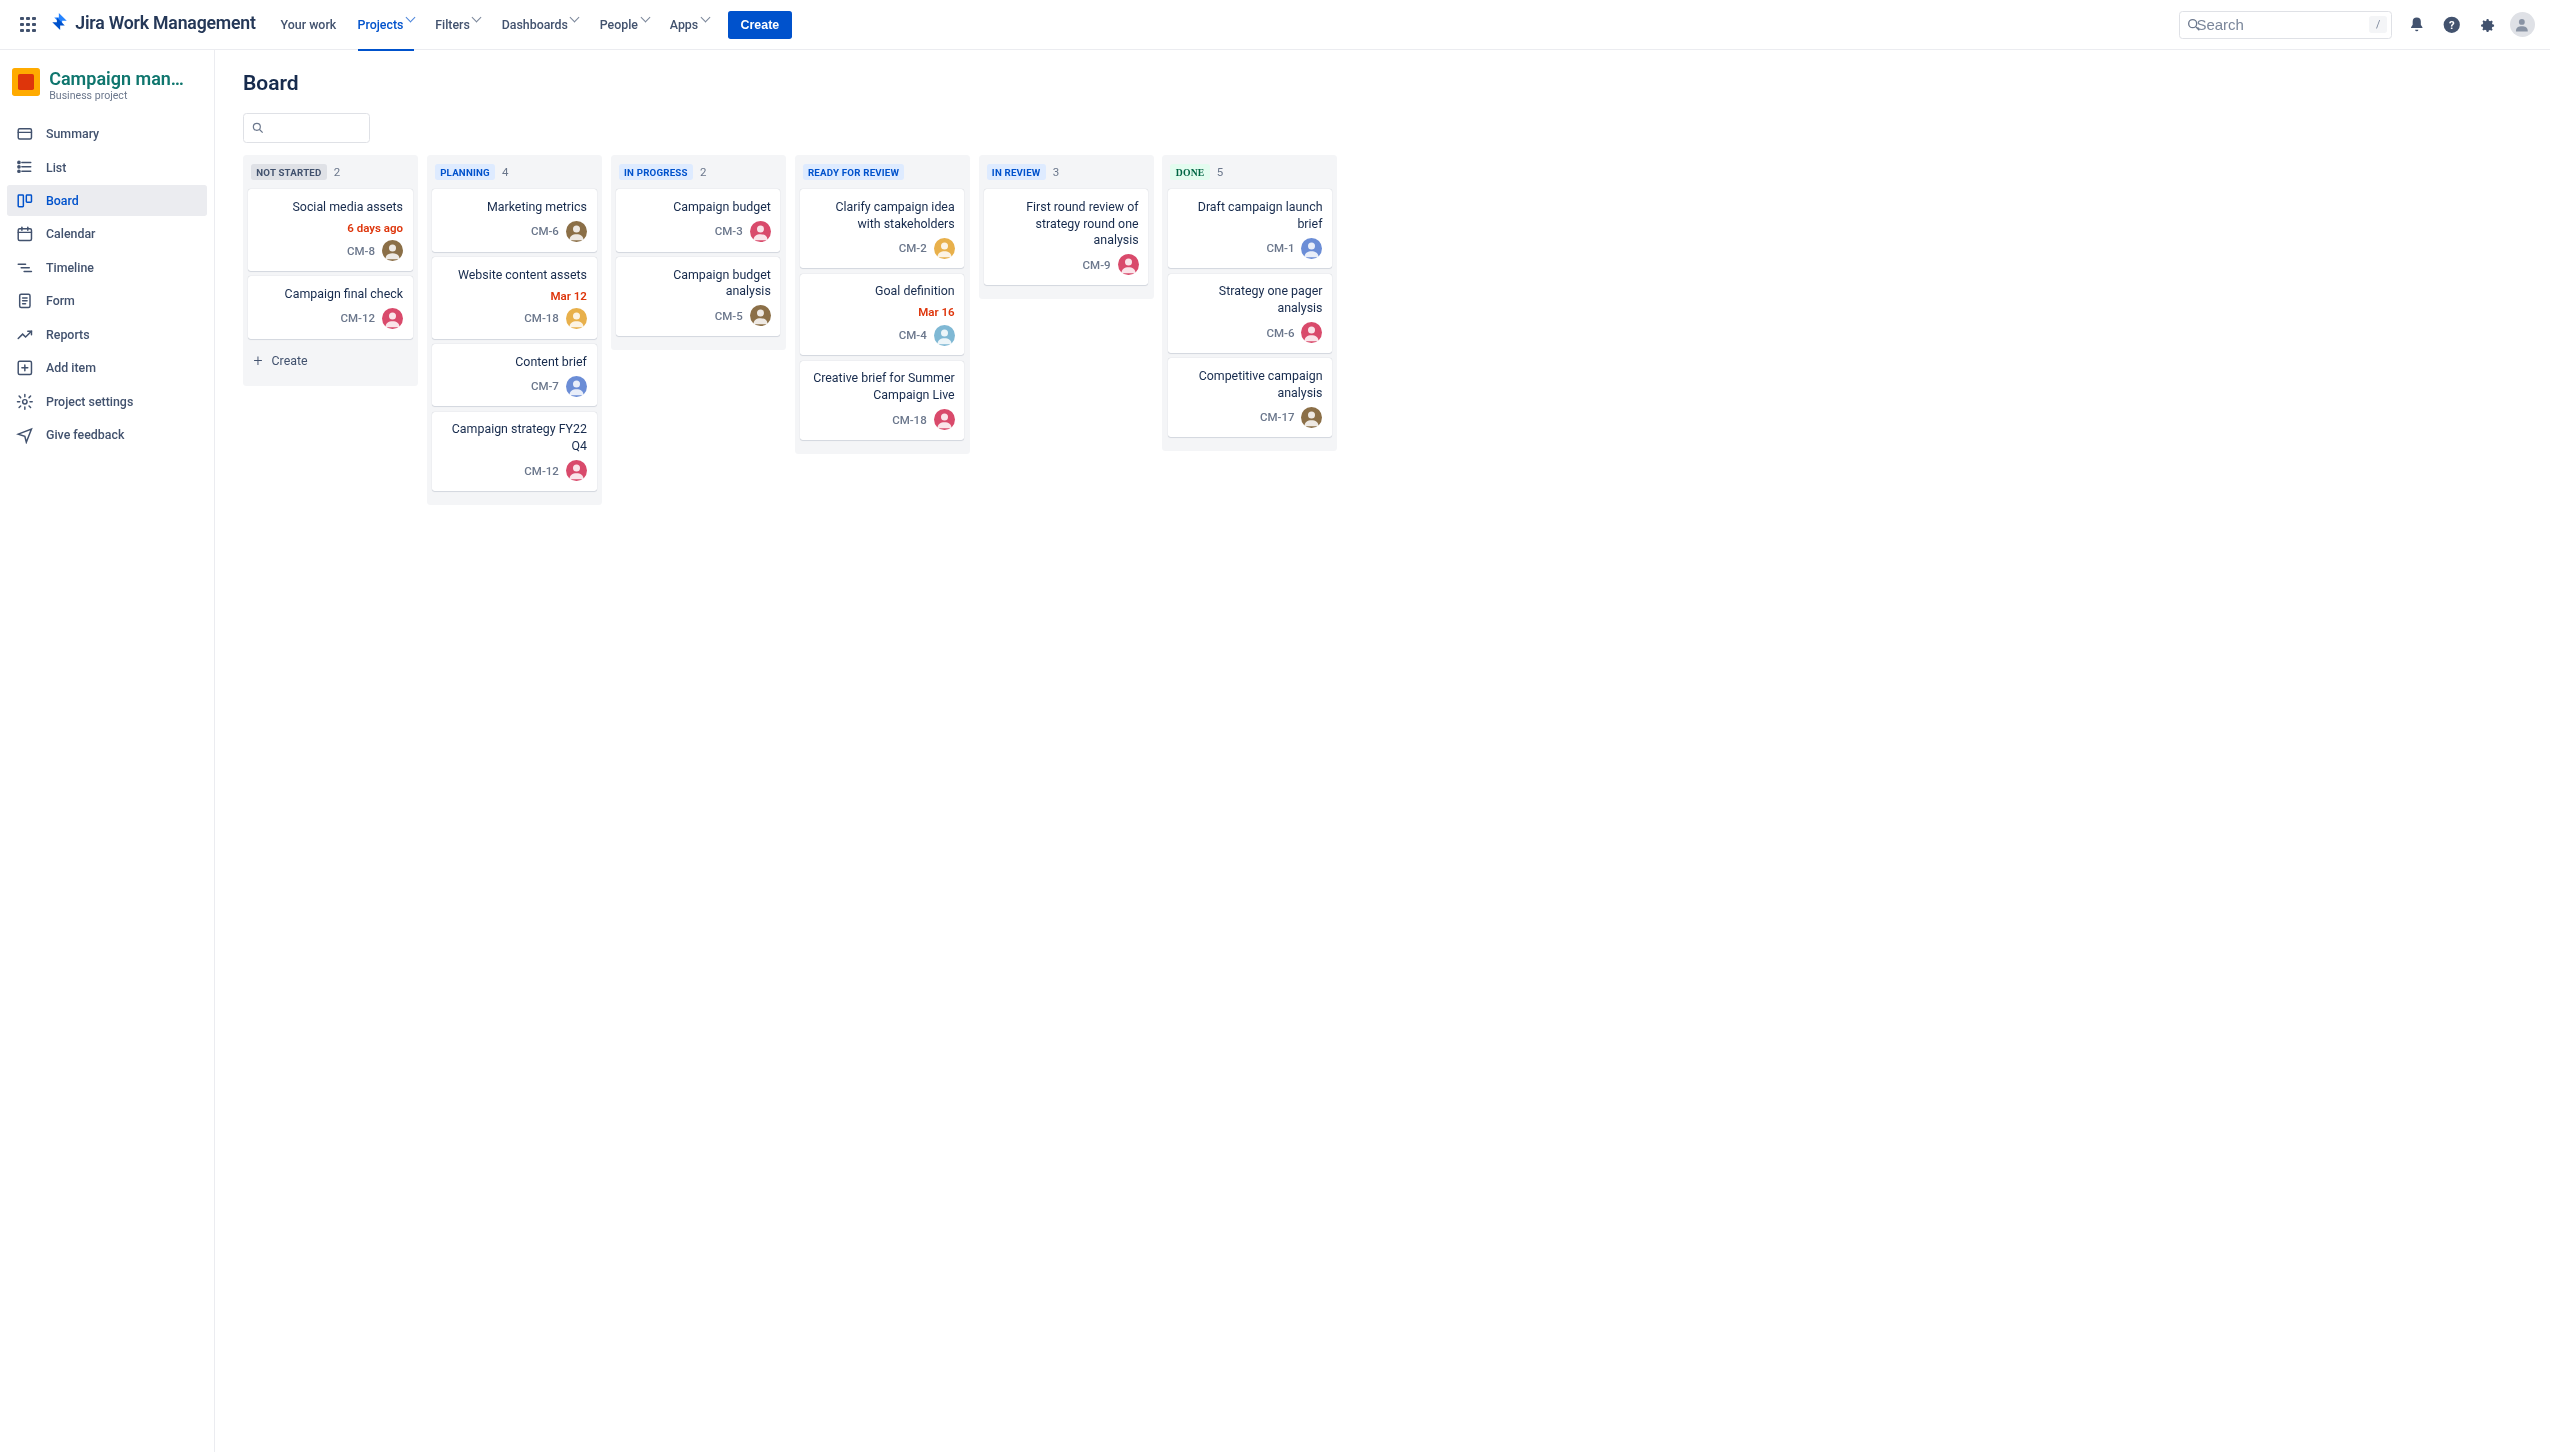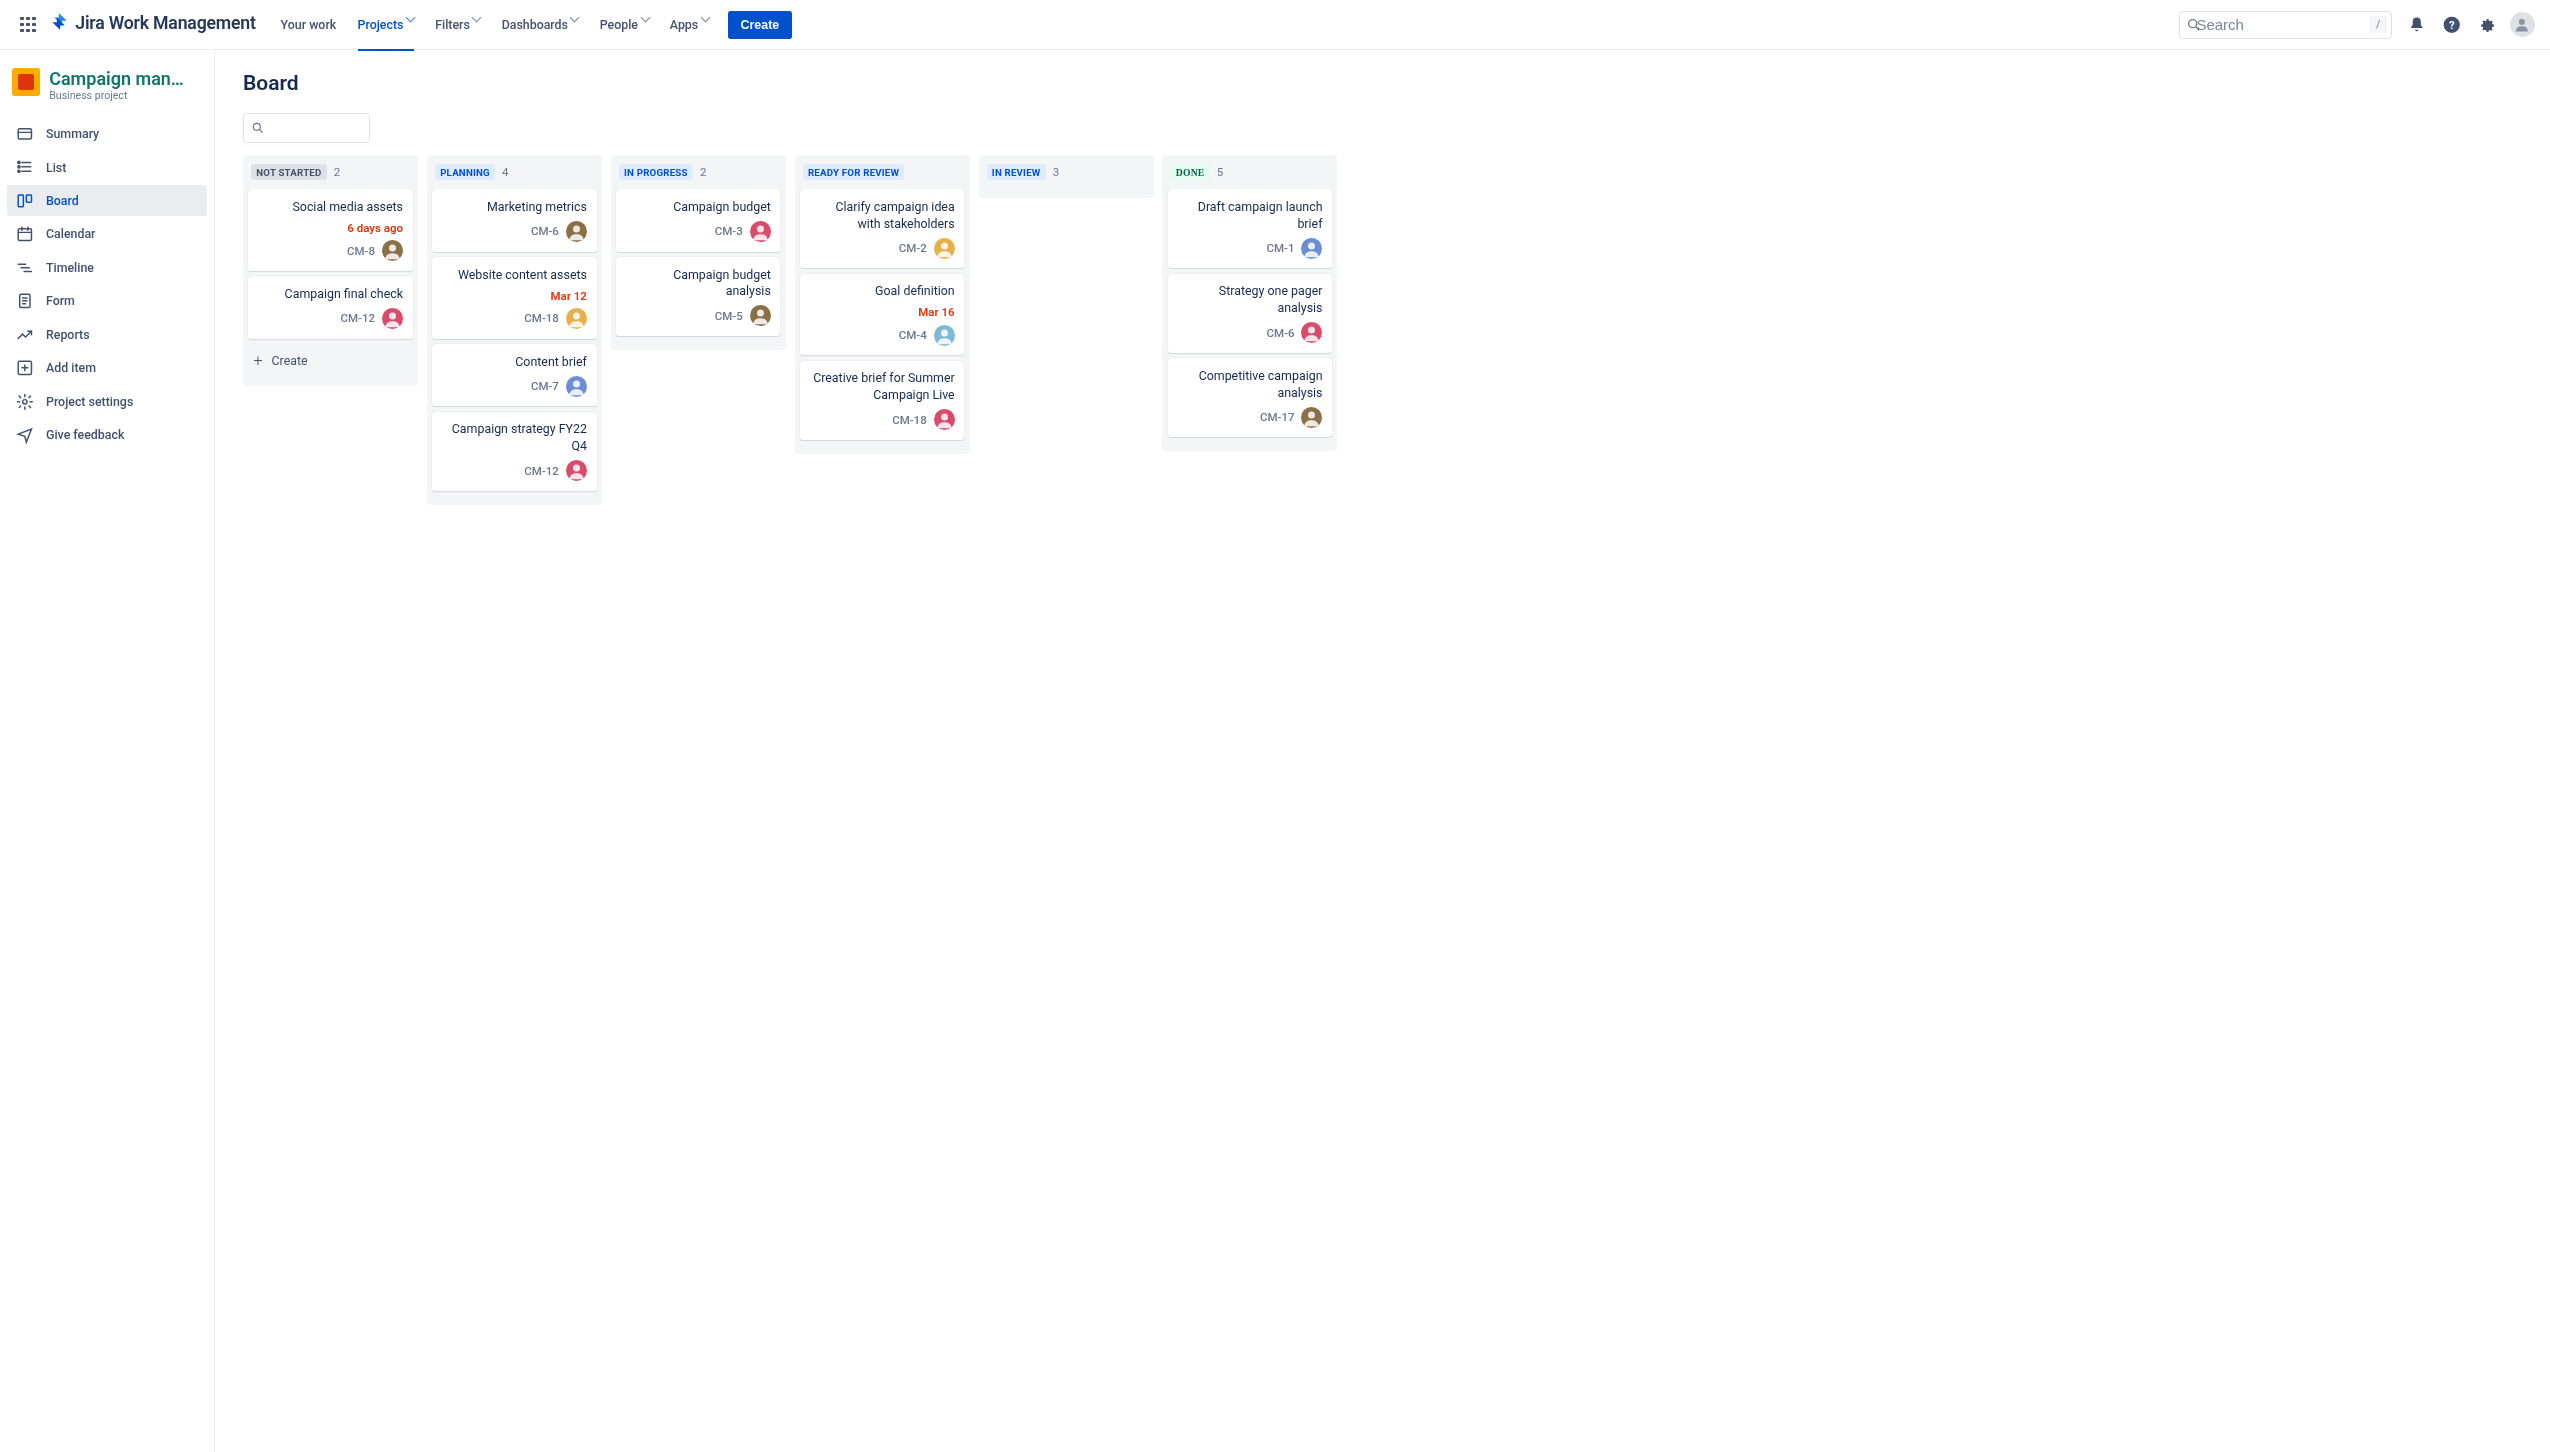--- a/index.html
+++ b/index.html
@@ -422,20 +422,30 @@
                   <path d="M4 22c0-5 3.5-7 8-7s8 2 8 7" fill="rgba(255,255,255,0.85)"></path>
                 </svg></div>
             </div>
           </div>
         </div>
         <div class="column">
           <div class="col-header">
             <span class="col-title status-blue">IN REVIEW</span>
             <span class="col-count">3</span>
           </div>
+          <div class="card">
+            <div class="card-title">First round review of strategy round one analysis</div>
+            <div class="card-footer">
+              <span class="card-key">CM-9</span>
+              <div class="card-avatar" style="background: rgb(217, 74, 107);"><svg width="21" height="21" viewBox="0 0 24 24">
+                  <circle cx="12" cy="9" r="4" fill="rgba(255,255,255,0.85)"></circle>
+                  <path d="M4 22c0-5 3.5-7 8-7s8 2 8 7" fill="rgba(255,255,255,0.85)"></path>
+                </svg></div>
+            </div>
+          </div>
         </div>
         <div class="column">
           <div class="col-header">
             <span class="col-title status-green">DONE</span>
             <span class="col-count">5</span>
           </div>
           <div class="card">
             <div class="card-title">Draft campaign launch brief</div>
             <div class="card-footer">
               <span class="card-key">CM-1</span>

